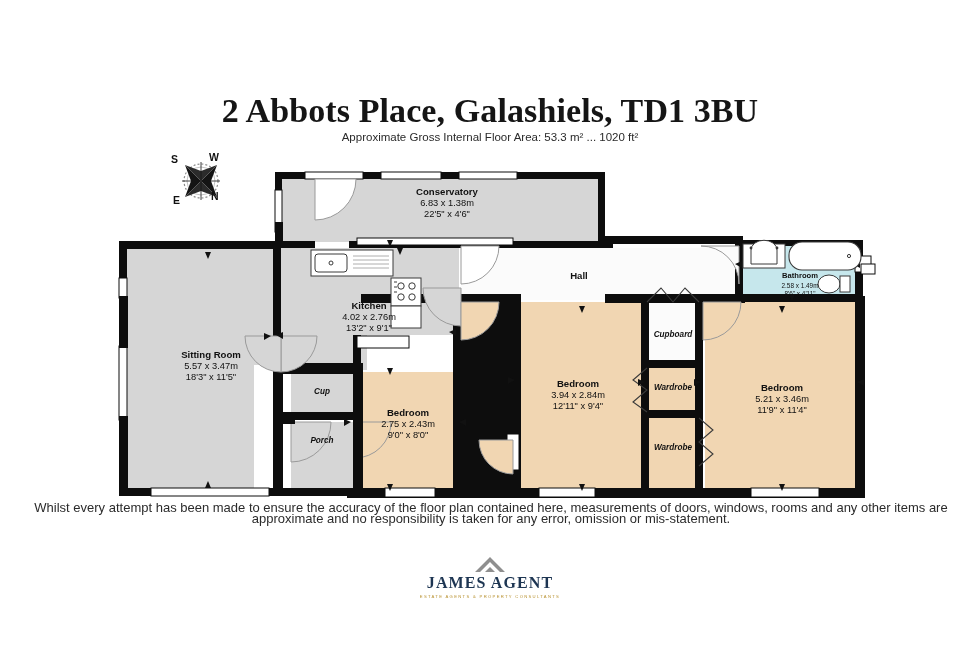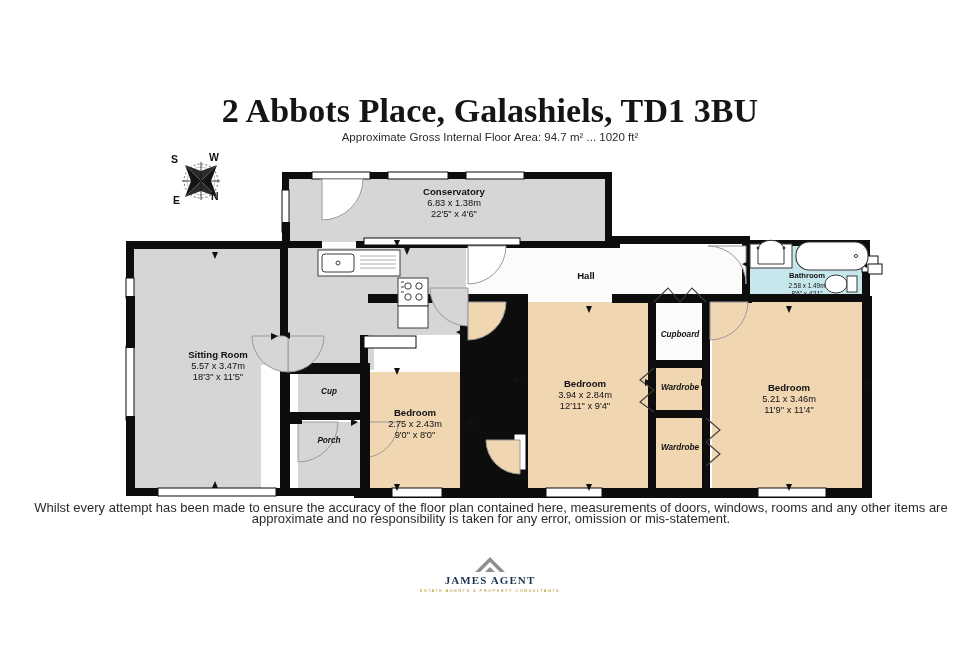--- a/index.html
+++ b/index.html
@@ -12,48 +12,48 @@
   #title{position:absolute;top:92px;left:0;width:980px;text-align:center;
          font-size:34px;font-weight:700;letter-spacing:.1px;color:#151515;font-family:Liberation Serif, serif;}
   #subtitle{position:absolute;top:131px;left:0;width:980px;text-align:center;
             font-size:11.5px;font-weight:400;color:#2a2a2a;}
 
   
   #compass{position:absolute;left:165px;top:152px;width:72px;height:62px;}
   #compass .lbl{position:absolute;font-size:10.5px;font-weight:700;color:#111;}
 
   
-  #plan{position:absolute;left:16px;top:160px;width:948px;height:345px;}
+  #plan{position:absolute;left:9px;top:160px;width:948px;height:345px;}
 
   
   #disclaimer{position:absolute;top:502px;left:22px;width:938px;
               font-size:13px;line-height:11.2px;color:#2b2b2b;text-align:center;}
   #logo{position:absolute;top:556px;left:0;width:980px;text-align:center;}
   #logo .mark{display:block;margin:0 auto 1px auto;width:34px;height:17px;}
-  #logo .name{font-size:11px;font-weight:700;letter-spacing:1.1px;color:#1d3552;
+  #logo .name{font-size:16px;font-weight:700;letter-spacing:1.1px;color:#1d3552;
               font-family:"Liberation Serif","DejaVu Serif",serif;}
   #logo .tag{font-size:4.2px;letter-spacing:1.3px;color:#b8912f;margin-top:2px;}
 
   
   .rlabel{position:absolute;text-align:center;white-space:nowrap;line-height:11.5px;}
   .rlabel .nm{font-size:9.6px;font-weight:700;color:#111;display:block;}
   .rlabel .d1{font-size:9.3px;font-weight:400;color:#111;display:block;}
   .rlabel .d2{font-size:9.3px;font-weight:400;color:#111;display:block;}
   .rlabel.small .nm{font-size:7.6px;}
   .rlabel.small .d1,.rlabel.small .d2{font-size:6.4px;line-height:8px;}
   .rlabel.plain .nm{font-size:8.2px;font-weight:700;font-style:italic;}
   .rlabel.hall .nm{font-size:9.6px;font-weight:700;}
 </style>
 </head>
 <body>
 
 <div class="page">
 
   <div id="title">2 Abbots Place, Galashiels, TD1 3BU</div>
-  <div id="subtitle">Approximate Gross Internal Floor Area: 94.7 m² ... 1020 ft²</div>
+  <div id="subtitle">Approximate Gross Internal Floor Area: 53.3 m² ... 1020 ft²</div>
 
   <div id="compass">
     <span class="lbl" style="left:6px;top:1px;">S</span>
     <span class="lbl" style="left:44px;top:-1px;">W</span>
     <span class="lbl" style="left:8px;top:42px;">E</span>
     <span class="lbl" style="left:46px;top:38px;">N</span>
     <svg width="72" height="62" viewBox="0 0 72 62">
       <circle cx="36" cy="29" r="17" fill="none" stroke="#8c8c8c" stroke-width="1.2" stroke-dasharray="2 2"></circle>
       <circle cx="36" cy="29" r="14" fill="none" stroke="#aaa" stroke-width="0.7"></circle>
 
@@ -261,20 +261,25 @@
       </g>
     </svg>
 
     
     <div class="rlabel" style="left:378px;top:26px;width:120px;margin-left:0;">
       <span class="nm">Conservatory</span>
       <span class="d1">6.83 x 1.38m</span>
       <span class="d2">22'5" x 4'6"</span>
     </div>
 
+    <div class="rlabel" style="left:305px;top:140px;width:110px;">
+      <span class="nm">Kitchen</span>
+      <span class="d1">4.02 x 2.76m</span>
+      <span class="d2">13'2" x 9'1"</span>
+    </div>
 
     <div class="rlabel" style="left:137px;top:189px;width:130px;">
       <span class="nm">Sitting Room</span>
       <span class="d1">5.57 x 3.47m</span>
       <span class="d2">18'3" x 11'5"</span>
     </div>
 
     <div class="rlabel" style="left:345px;top:247px;width:108px;">
       <span class="nm">Bedroom</span>
       <span class="d1">2.75 x 2.43m</span>

